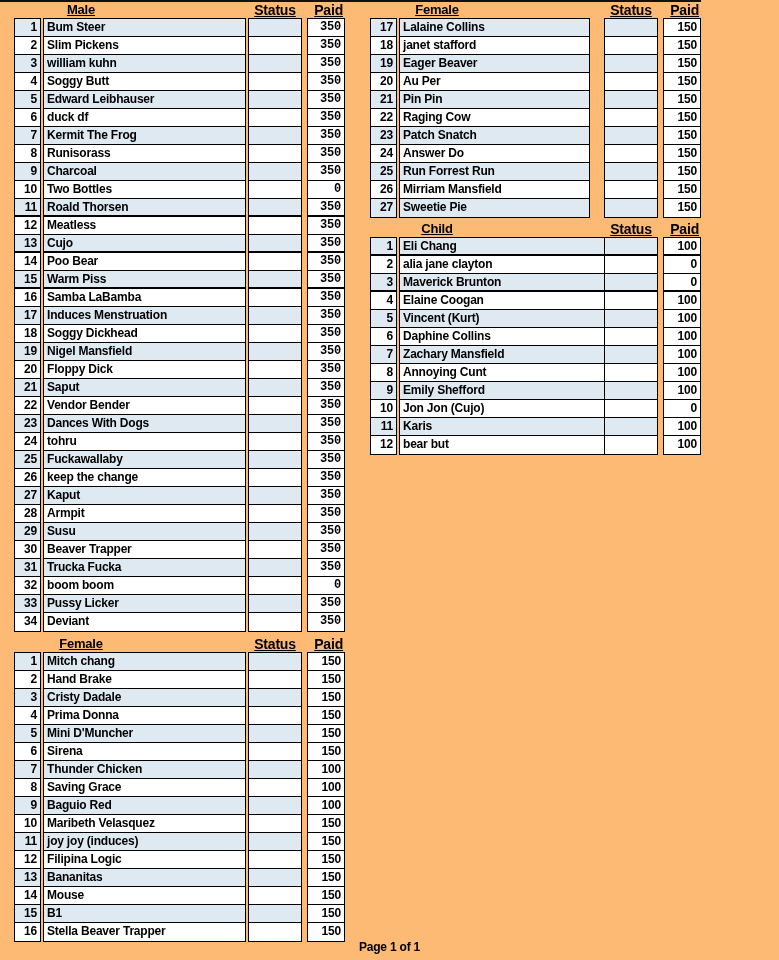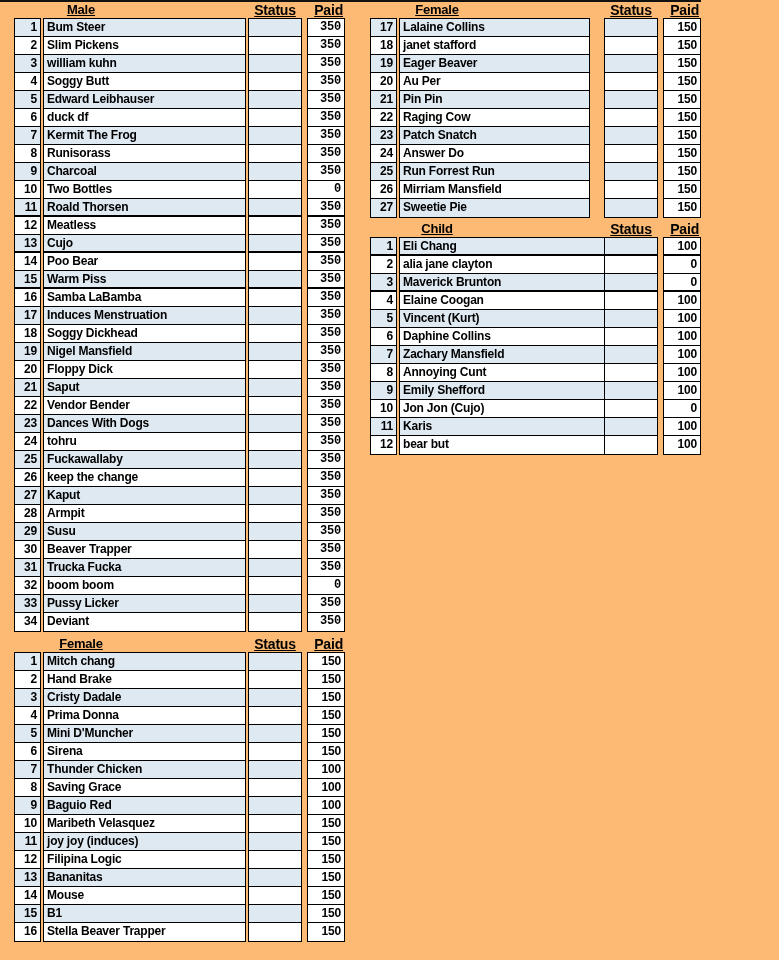--- a/index.html
+++ b/index.html
@@ -372,13 +372,14 @@
         <div class="cell-row cell-paid">100</div>
         <div class="cell-row cell-paid">100</div>
         <div class="cell-row cell-paid">100</div>
         <div class="cell-row cell-paid">100</div>
         <div class="cell-row cell-paid">100</div>
         <div class="cell-row cell-paid">0</div>
         <div class="cell-row cell-paid">100</div>
         <div class="cell-row cell-paid">100</div>
       </div>
     </div>
+  <div class="footer">Page 1 of 1</div>
 </div>
 
 </body></html>

